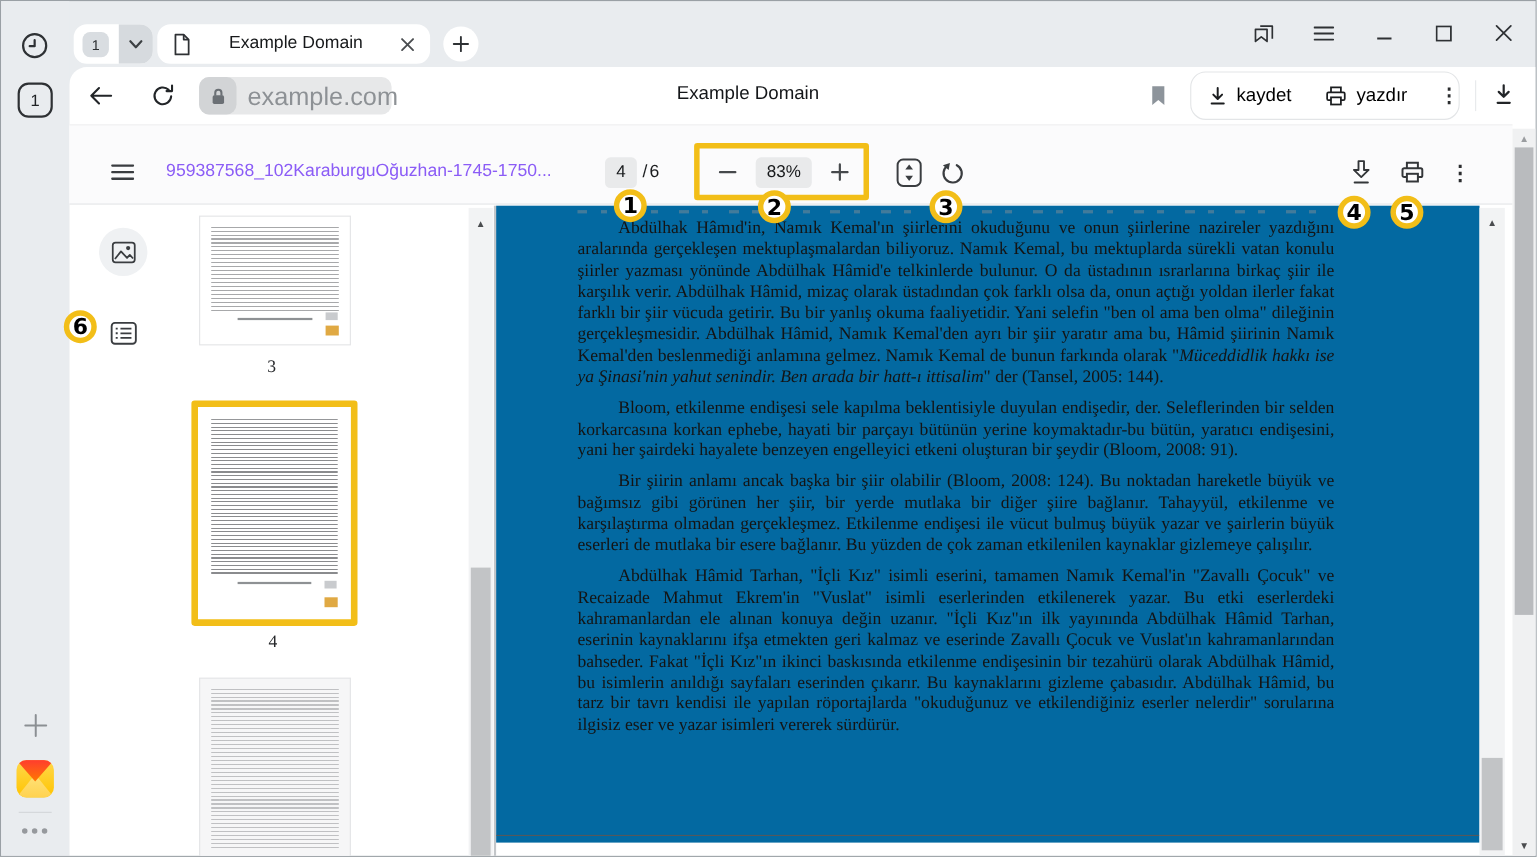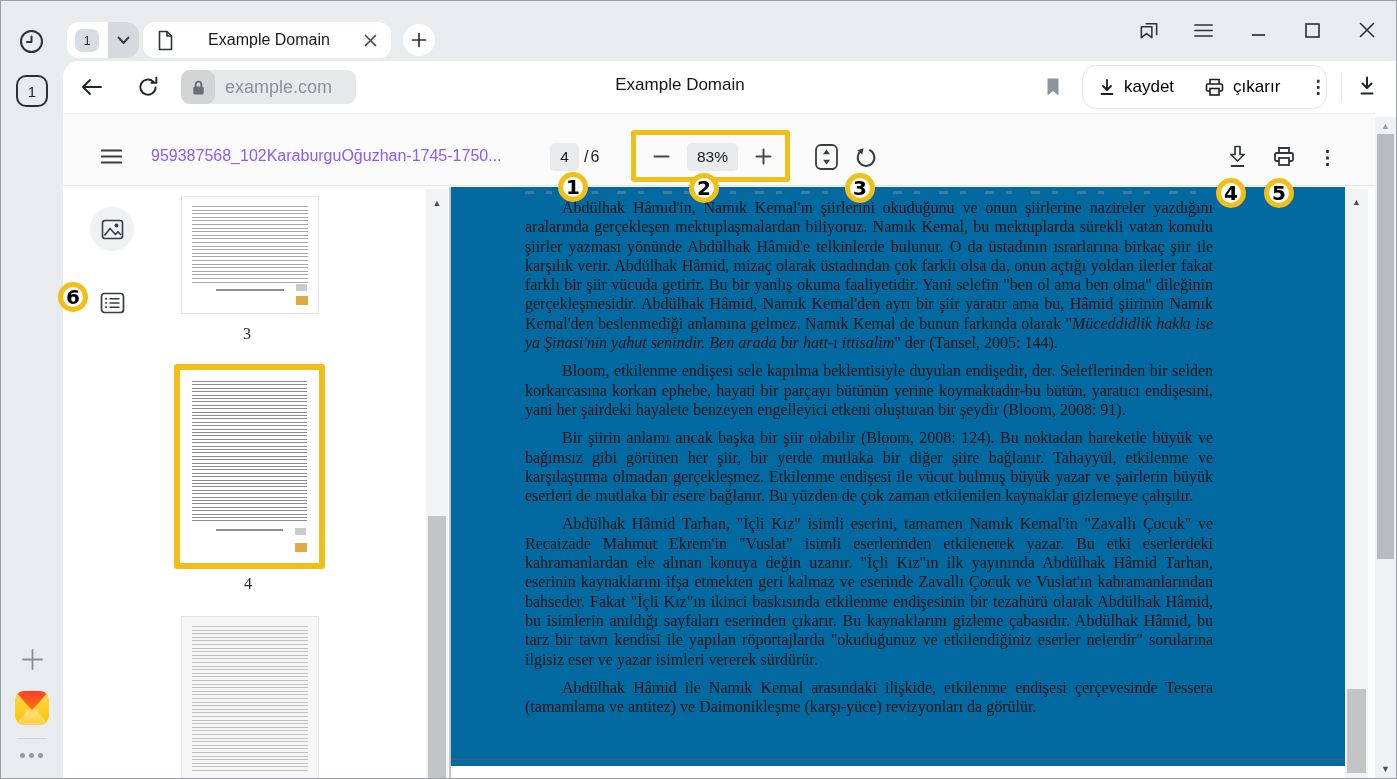--- a/index.html
+++ b/index.html
@@ -42,21 +42,21 @@
   .winctl{position:absolute;top:18px;width:22px;height:22px;display:flex;align-items:center;justify-content:center;}
 
   
   .card{position:absolute;left:62px;top:60px;right:0;bottom:0;background:#fff;border-radius:16px 0 0 0;z-index:1;}
 
   
   .nav-icon{position:absolute;display:flex;align-items:center;justify-content:center;z-index:10;}
   .url-pill{position:absolute;left:180px;top:69px;width:175px;height:34px;background:#e7e8e9;border-radius:9px;
     display:flex;align-items:center;z-index:10;}
   .lock-chip{width:34px;height:34px;background:#d2d4d6;border-radius:9px;display:flex;align-items:center;justify-content:center;flex:none;}
-  .url-text{margin-left:10px;font-size:18px;color:#8d9195;}
+  .url-text{margin-left:10px;font-size:23px;color:#8d9195;}
   .page-title{position:absolute;left:479px;top:74px;width:400px;text-align:center;font-size:17px;color:#141619;z-index:10;}
   .actions-pill{position:absolute;left:1081px;top:64px;width:245px;height:44px;border:1.5px solid #e3e5e7;border-radius:14px;
     background:#fff;display:flex;align-items:center;z-index:10;}
   .pill-btn{display:flex;align-items:center;gap:8px;padding:0 15px;height:100%;font-size:17px;color:#000000;}
   .pill-sep{width:1px;height:22px;background:#e8eaec;}
   .pill-dots{padding:0 14px;font-size:18px;color:#2b2d2f;font-weight:bold;}
   .outer-sep{position:absolute;left:1340px;top:72px;width:1px;height:28px;background:#e6e8ea;z-index:10;}
 
   
   .pdf-toolbar{position:absolute;left:62px;top:112px;width:1312px;height:73px;background:#fbfbfc;
@@ -227,21 +227,21 @@
         </svg>
       <span>kaydet</span>
     </div>
     <div class="pill-sep"></div>
     <div class="pill-btn">
       <svg width="21" height="20" viewBox="0 0 21 20">
           <path d="M6 7V2.5h9V7" fill="none" stroke="#1b1d1f" stroke-width="1.6"></path>
           <rect x="2.5" y="7" width="16" height="7" rx="1.3" fill="none" stroke="#1b1d1f" stroke-width="1.6"></rect>
           <rect x="6" y="11.5" width="9" height="6.5" fill="#fff" stroke="#1b1d1f" stroke-width="1.6"></rect>
         </svg>
-      <span>çıkarır</span>
+      <span>yazdır</span>
     </div>
     <div class="pill-sep"></div>
     <div class="pill-dots">⋮</div>
   </div>
   <div class="outer-sep"></div>
   <div class="nav-icon" style="left:1356px;top:74px;">
     <svg width="20" height="22" viewBox="0 0 20 22">
         <path d="M10 2.5v10M5.5 8.5l4.5 4.5 4.5-4.5" fill="none" stroke="#222528" stroke-width="2" stroke-linecap="round" stroke-linejoin="round"></path>
         <path d="M4.5 18.5h11" stroke="#222528" stroke-width="2" stroke-linecap="round"></path>
       </svg>
@@ -363,21 +363,20 @@
   <div class="sb-thumb" style="left:427px;top:515px;width:18px;height:264px;"></div>
   <div class="abs" style="left:448px;top:186px;width:2px;height:593px;background:#c3c6c9;z-index:7;"></div>
 
   <div class="doc-pane">
     <div class="clipped-line"></div>
     <div class="doc-text">
       <p><span>Abdülhak Hâmıd'in, Namık Kemal'ın şiirlerini okuduğunu ve onun şiirlerine nazireler yazdığını aralarında gerçekleşen mektuplaşmalardan biliyoruz. Namık Kemal, bu mektuplarda sürekli vatan konulu şiirler yazması yönünde Abdülhak Hâmid'e telkinlerde bulunur. O da üstadının ısrarlarına birkaç şiir ile karşılık verir. Abdülhak Hâmid, mizaç olarak üstadından çok farklı olsa da, onun açtığı yoldan ilerler fakat farklı bir şiir vücuda getirir. Bu bir yanlış okuma faaliyetidir. Yani selefin "ben ol ama ben olma" dileğinin gerçekleşmesidir. Abdülhak Hâmid, Namık Kemal'den ayrı bir şiir yaratır ama bu, Hâmid şiirinin Namık Kemal'den beslenmediği anlamına gelmez. Namık Kemal de bunun farkında olarak "</span><span class="q">Müceddidlik hakkı ise ya Şinasi'nin yahut senindir. Ben arada bir hatt-ı ittisalim</span><span>" der (Tansel, 2005: 144).</span></p>
       <p>Bloom, etkilenme endişesi sele kapılma beklentisiyle duyulan endişedir, der. Seleflerinden bir selden korkarcasına korkan ephebe, hayati bir parçayı bütünün yerine koymaktadır-bu bütün, yaratıcı endişesini, yani her şairdeki hayalete benzeyen engelleyici etkeni oluşturan bir şeydir (Bloom, 2008: 91).</p>
       <p>Bir şiirin anlamı ancak başka bir şiir olabilir (Bloom, 2008: 124). Bu noktadan hareketle büyük ve bağımsız gibi görünen her şiir, bir yerde mutlaka bir diğer şiire bağlanır. Tahayyül, etkilenme ve karşılaştırma olmadan gerçekleşmez. Etkilenme endişesi ile vücut bulmuş büyük yazar ve şairlerin büyük eserleri de mutlaka bir esere bağlanır. Bu yüzden de çok zaman etkilenilen kaynaklar gizlemeye çalışılır.</p>
       <p>Abdülhak Hâmid Tarhan, "İçli Kız" isimli eserini, tamamen Namık Kemal'in "Zavallı Çocuk" ve Recaizade Mahmut Ekrem'in "Vuslat" isimli eserlerinden etkilenerek yazar. Bu etki eserlerdeki kahramanlardan ele alınan konuya değin uzanır. "İçli Kız"ın ilk yayınında Abdülhak Hâmid Tarhan, eserinin kaynaklarını ifşa etmekten geri kalmaz ve eserinde Zavallı Çocuk ve Vuslat'ın kahramanlarından bahseder. Fakat "İçli Kız"ın ikinci baskısında etkilenme endişesinin bir tezahürü olarak Abdülhak Hâmid, bu isimlerin anıldığı sayfaları eserinden çıkarır. Bu kaynaklarını gizleme çabasıdır. Abdülhak Hâmid, bu tarz bir tavrı kendisi ile yapılan röportajlarda "okuduğunuz ve etkilendiğiniz eserler nelerdir" sorularına ilgisiz eser ve yazar isimleri vererek sürdürür.</p>
-      <p>Abdülhak Hâmid ile Namık Kemal arasındaki ilişkide, etkilenme endişesi çerçevesinde Tessera (tamamlama ve antitez) ve Daimonikleşme (karşı-yüce) revizyonları da görülür.</p>
     </div>
     <div class="footnote-rule"></div>
   </div>
 
   <div class="sb-track" style="left:1344px;top:188px;width:23px;height:591px;"></div>
   <div class="sb-arrow" style="left:1344px;top:197px;width:23px;">▲</div>
   <div class="sb-thumb" style="left:1346px;top:688px;width:19px;height:84px;"></div>
 
   <div class="sb-track" style="left:1374px;top:116px;width:21px;height:662px;background:#f0f1f2;z-index:12;"></div>
   <div class="sb-arrow" style="left:1374px;top:121px;width:21px;color:#9a9da0;z-index:13;">▲</div>

